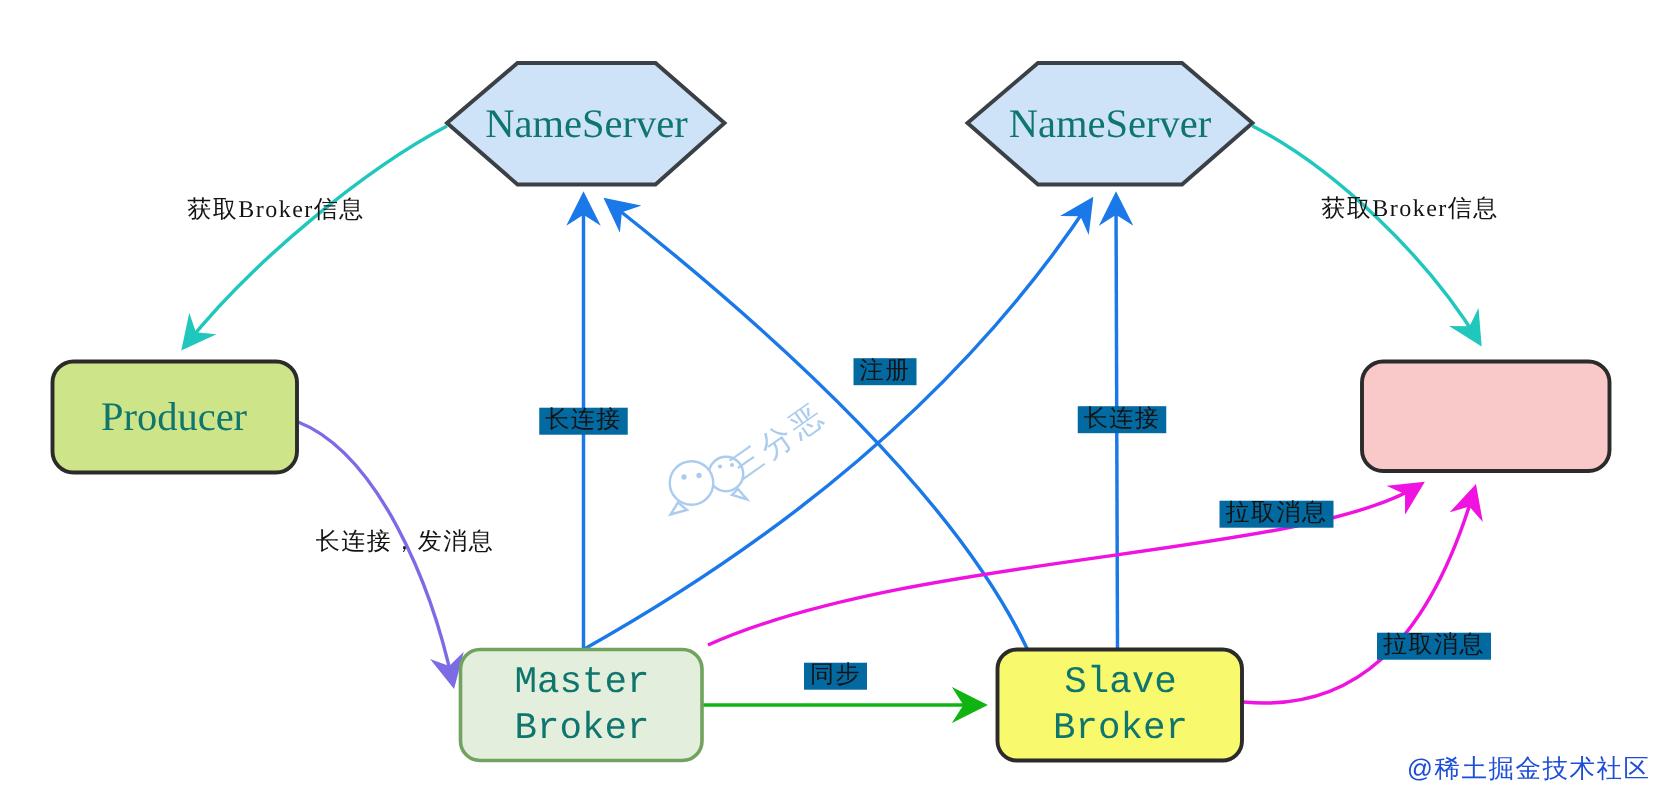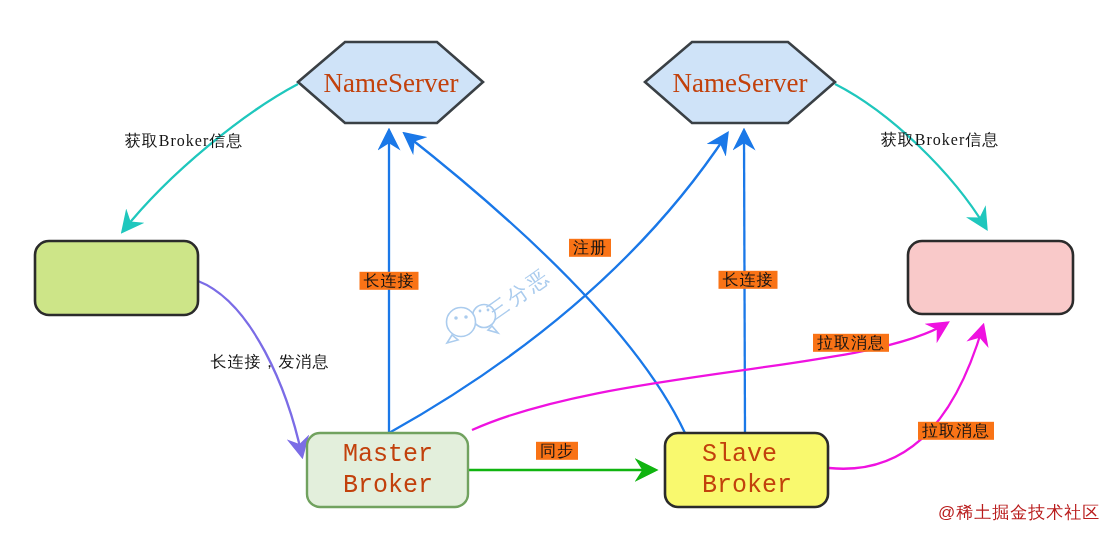--- a/index.html
+++ b/index.html
@@ -13,42 +13,43 @@
   #wires{position:absolute;left:0;top:0;width:1118px;height:540px;}
   .lbl{
     position:absolute;
     transform:translate(-50%,-50%);
     white-space:nowrap;
     font-size:16px;
     color:#141414;
     letter-spacing:1px;
     line-height:1.15;
   }
-  .lbl.bg{background:#f97316;padding:0 4px;}
+  .lbl.bg{background:#0369a1;padding:0 4px;}
   .node-label{
     position:absolute;
     transform:translate(-50%,-50%);
     white-space:nowrap;
     font-size:27px;
-    color:#c2410c;
+    color:#0f766e;
+    text-align:center;
   }
   .node-label.two-line{font-size:25px;line-height:31px;font-family:Liberation Mono, monospace;}
   .watermark-text{
     position:absolute;
     transform:translate(-50%,-50%) rotate(-35deg);
     font-size:21px;
     letter-spacing:3px;
     color:#abccee;
     white-space:nowrap;
   }
   .credit{
     position:absolute;
     left:938px;top:501px;
     font-size:17px;
-    color:#b91c1c;
+    color:#1d4ed8;
     letter-spacing:1px;
     white-space:nowrap;
     font-family:"Liberation Sans",sans-serif;
   }
 </style>
 </head>
 <body>
 
 <div id="stage">
 
@@ -103,20 +104,21 @@
     <polygon points="645,82 692,42 788,42 835,82 788,123 692,123" stroke-width="2.6" stroke="#3a4045" fill="#cfe3f8"></polygon>
 
     <rect x="35" y="241" width="163" height="74" rx="14" stroke-width="2.6" stroke="#2b2b2b" fill="#cde588"></rect>
     <rect x="908" y="241" width="165" height="73" rx="14" stroke-width="2.6" stroke="#2b2b2b" fill="#f9c9c9"></rect>
     <rect x="307" y="433" width="161" height="74" rx="13" stroke-width="2.4" stroke="#71a25f" fill="#e3efdc"></rect>
     <rect x="665" y="433" width="163" height="74" rx="13" stroke-width="2.6" stroke="#2b2b2b" fill="#f9f96e"></rect>
   </svg>
 
   <div class="node-label" style="left:391px;top:83px">NameServer</div>
   <div class="node-label" style="left:740px;top:83px">NameServer</div>
+  <div class="node-label" style="left:116px;top:278px">Producer</div>
   <div class="node-label two-line" style="left:388px;top:470px">
     <div>Master</div>
     <div>Broker</div>
   </div>
   <div class="node-label two-line" style="left:747px;top:470px">
     <div>Slave</div>
     <div>Broker</div>
   </div>
 
   <div class="lbl" style="left:184px;top:141px">获取Broker信息</div>

